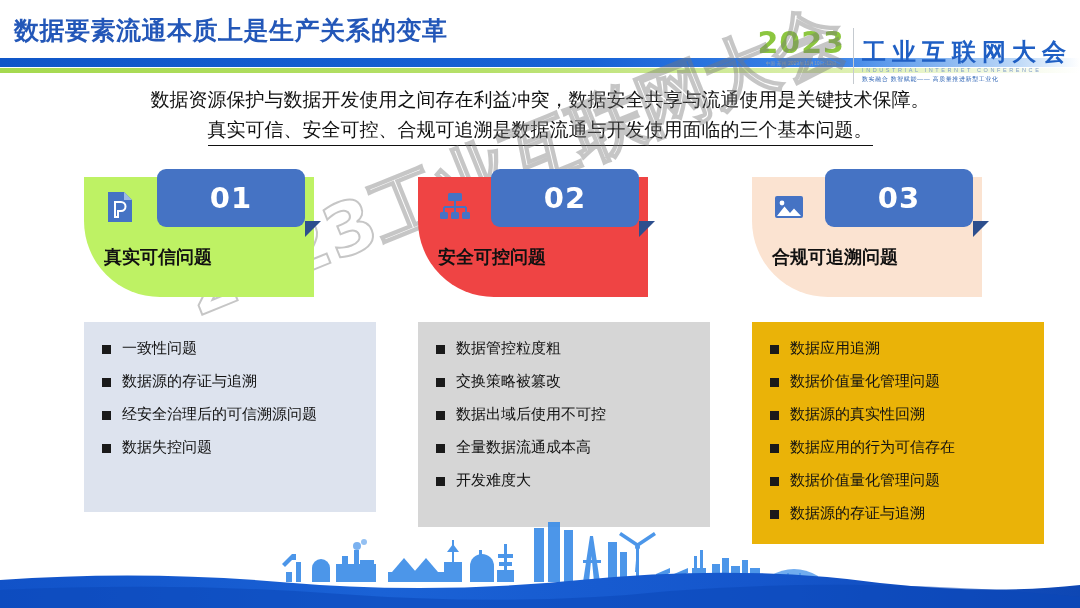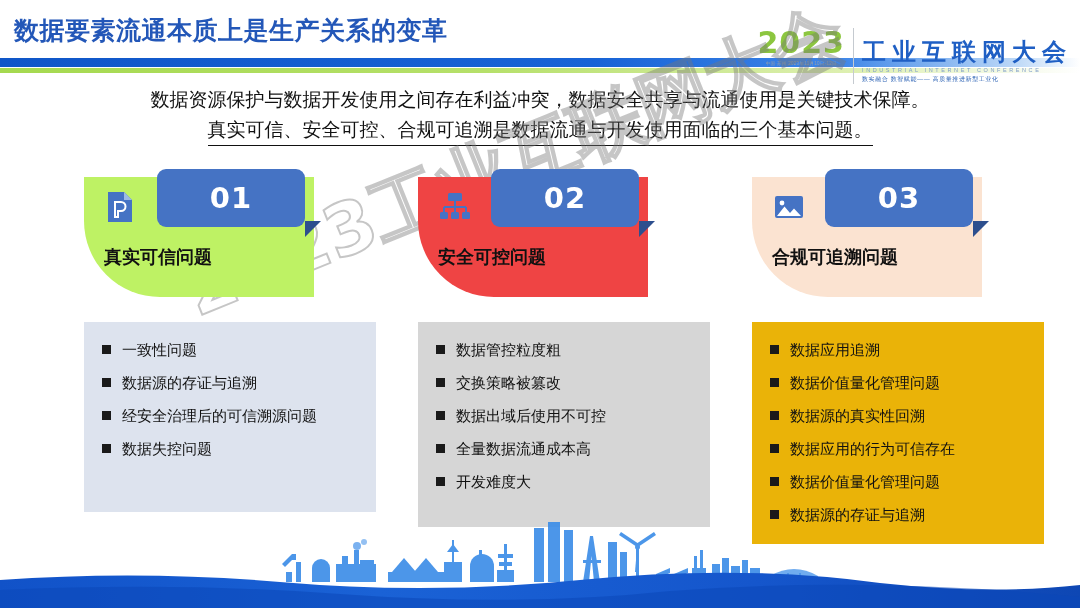--- a/index.html
+++ b/index.html
@@ -101,21 +101,21 @@
     position:absolute;left:0;top:145px;width:292px;
     padding:18px 14px 18px 18px;box-sizing:border-box;
   }
   .card-1 .card-body{background:#dde3ee;min-height:190px;}
   .card-2 .card-body{background:#d6d6d6;min-height:205px;}
   .card-3 .card-body{background:#eab308;min-height:222px;}
 
   .bullet{
     display:flex;align-items:flex-start;margin-bottom:14px;
     font-size:15px;color:#111;line-height:19px;
-    font-family:Liberation Sans, sans-serif;
+    font-family:Liberation Mono, monospace;
   }
   .bullet:last-child{margin-bottom:0;}
   .bullet-mark{
     width:9px;height:9px;background:#1a1a1a;flex:0 0 9px;
     margin-top:5px;margin-right:11px;
   }
 
   
   .bottom{position:absolute;left:0;bottom:0;width:1080px;height:88px;}
   .sky{position:absolute;left:0;bottom:26px;width:1080px;height:62px;}

